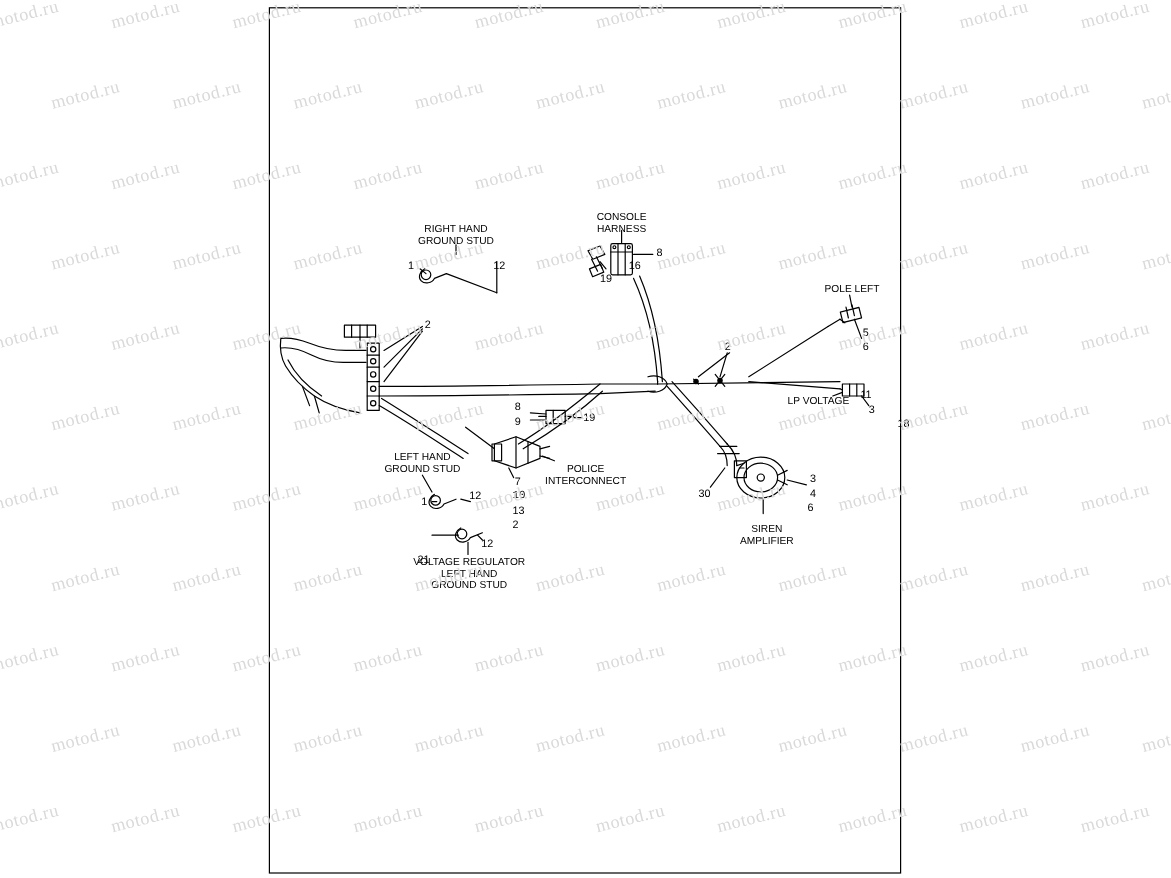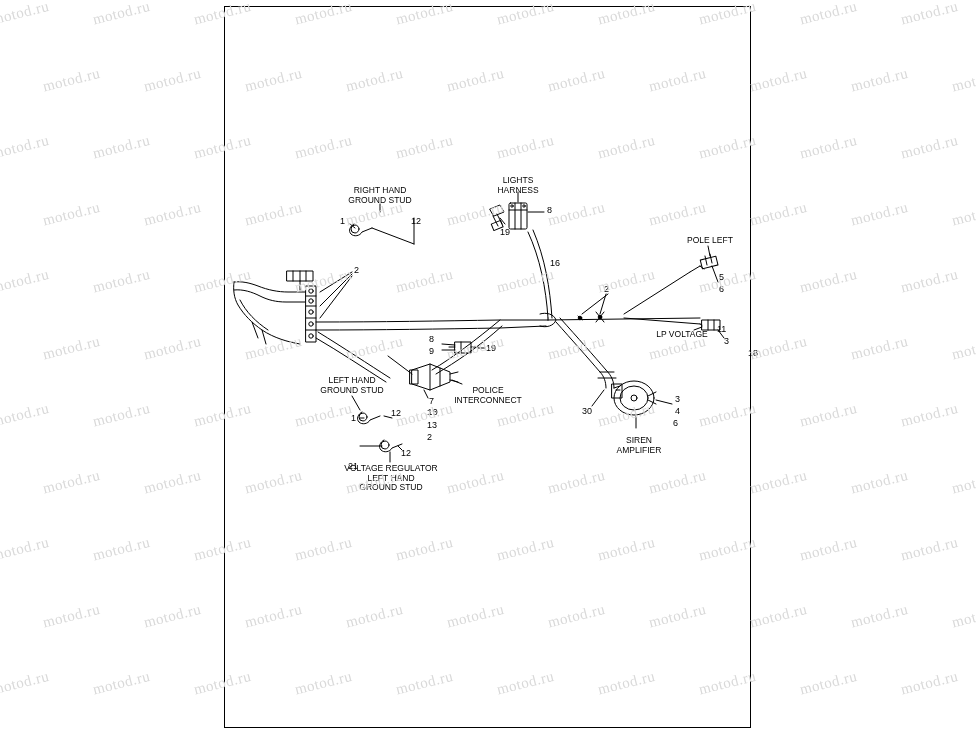--- a/index.html
+++ b/index.html
@@ -363,39 +363,39 @@
       <line x1="592" y1="406" x2="604" y2="390"></line>
 
       <line x1="672" y1="404" x2="656" y2="400"></line>
 
       <line x1="636" y1="428" x2="636" y2="416"></line>
     </g>
   </svg>
 
   <div class="lbl" style="left:334px; top:186px; width:92px;">RIGHT HAND
 GROUND STUD</div>
-  <div class="lbl" style="left:487px; top:176px; width:62px;">LIGHTS
+  <div class="lbl" style="left:487px; top:176px; width:62px;">CONSOLE
 HARNESS</div>
   <div class="lbl" style="left:680px; top:236px; width:60px;">POLE LEFT</div>
   <div class="lbl" style="left:655px; top:330px; width:54px;">LP VOLTAGE</div>
   <div class="lbl" style="left:305px; top:376px; width:94px;">LEFT HAND
 GROUND STUD</div>
   <div class="lbl" style="left:446px; top:386px; width:84px;">POLICE
 INTERCONNECT</div>
   <div class="lbl" style="left:608px; top:436px; width:62px;">SIREN
 AMPLIFIER</div>
   <div class="lbl" style="left:330px; top:464px; width:122px;">VOLTAGE REGULATOR
 LEFT HAND
 GROUND STUD</div>
 
   <div class="num" style="left:340px; top:216px;">1</div>
   <div class="num" style="left:411px; top:216px;">12</div>
   <div class="num" style="left:500px; top:227px;">19</div>
   <div class="num" style="left:547px; top:205px;">8</div>
-  <div class="num" style="left:550px; top:216px;margin-top:42px;">16</div>
+  <div class="num" style="left:524px; top:216px;">16</div>
   <div class="num" style="left:354px; top:265px;">2</div>
   <div class="num" style="left:604px; top:284px;">2</div>
   <div class="num" style="left:719px; top:272px;">5</div>
   <div class="num" style="left:719px; top:284px;">6</div>
   <div class="num" style="left:717px; top:296px;margin-top:28px;">11</div>
   <div class="num" style="left:724px; top:336px;">3</div>
   <div class="num" style="left:724px; top:348px;margin-left:24px;">18</div>
   <div class="num" style="left:429px; top:334px;">8</div>
   <div class="num" style="left:429px; top:346px;">9</div>
   <div class="num" style="left:486px; top:343px;">19</div>

